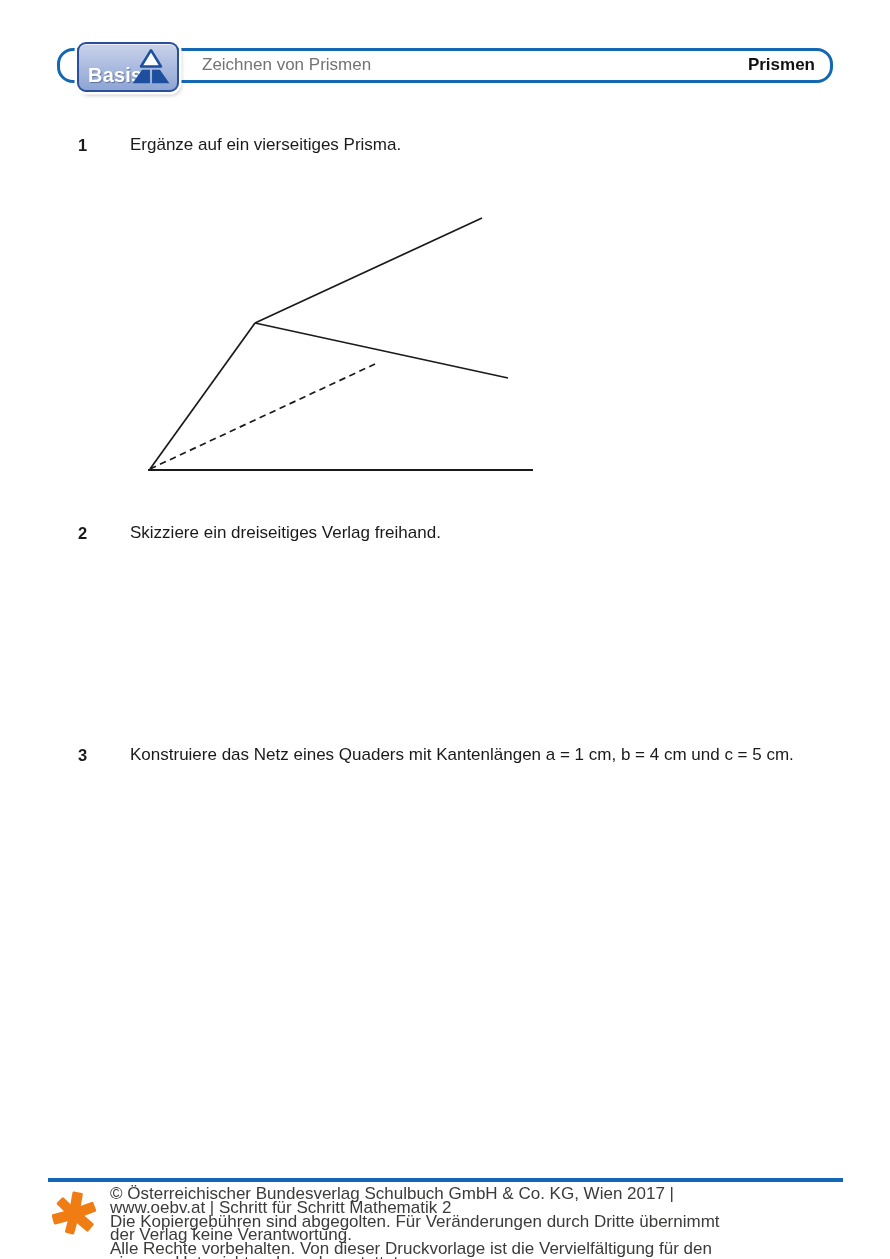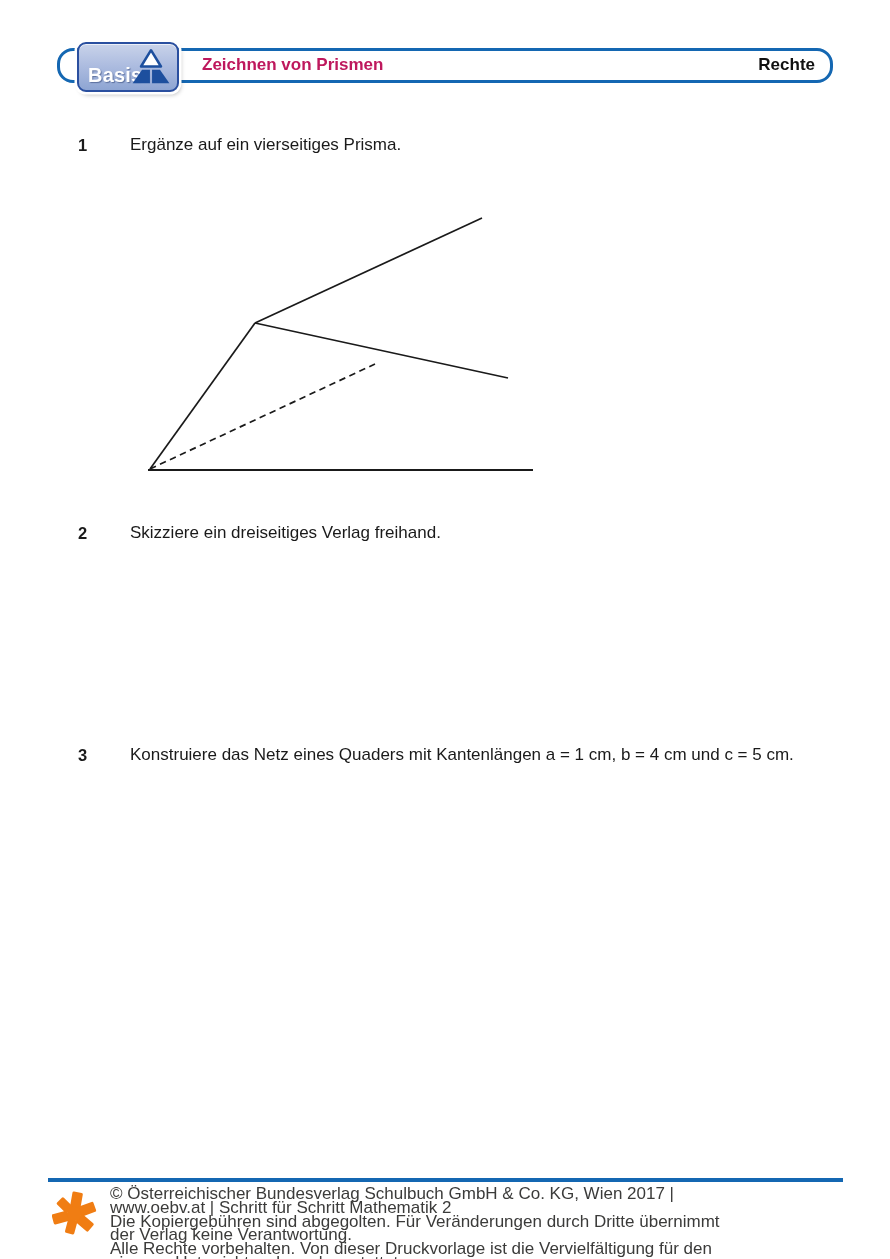--- a/index.html
+++ b/index.html
@@ -17,21 +17,21 @@
   body{font-family:"Liberation Sans", sans-serif;}
   .page{position:relative;width:890px;height:1259px;background:#ffffff;overflow:hidden;}
 
   
   .header-bar{
     position:absolute;left:57px;top:48px;width:776px;height:35px;
     border:3.5px solid var(--accent-blue);border-radius:16px;background:#ffffff;
   }
   .header-title{
     position:absolute;left:142px;top:0;line-height:28px;
-    font-size:17px;font-weight:bold;color:#be185d;white-space:nowrap;
+    font-size:17px;font-weight:normal;color:#737373;white-space:nowrap;
   }
   .header-topic{
     position:absolute;right:15px;top:0;line-height:28px;
     font-size:17px;font-weight:bold;color:#111111;white-space:nowrap;
   }
   .badge{
     position:absolute;left:77px;top:42px;width:102px;height:50px;
     border:2px solid var(--badge-border-blue);border-radius:9px;
     background:linear-gradient(180deg,var(--badge-fill-top) 0%,#aebde0 45%,var(--badge-fill-bottom) 100%);
     box-shadow:0 0 0 2.5px #ffffff, 2px 3px 4px rgba(0,0,0,0.25), inset 0 1px 0 rgba(255,255,255,0.65);
@@ -58,21 +58,21 @@
     font-size:17px;line-height:13.8px;color:var(--footer-text-gray);
   }
 </style>
 </head>
 <body>
 
 <div class="page">
 
   <div class="header-bar">
     <span class="header-title">Zeichnen von Prismen</span>
-    <span class="header-topic">Rechte</span>
+    <span class="header-topic">Prismen</span>
   </div>
 
   <div class="badge">
     <span class="badge-label">Basis</span>
     <svg class="badge-pyramid" viewBox="0 0 40 36" aria-hidden="true">
       <path d="M20 2 L29.5 17.5 L10.5 17.5 Z" fill="#ffffff" stroke="#1d4f9e" stroke-width="2.4" stroke-linejoin="round"></path>
       <path d="M11.5 20.5 L19 20.5 L19 33.5 L2.5 33.5 Z" fill="#1d4f9e"></path>
       <path d="M21 20.5 L28.5 20.5 L37.5 33.5 L21 33.5 Z" fill="#1d4f9e"></path>
     </svg>
   </div>

